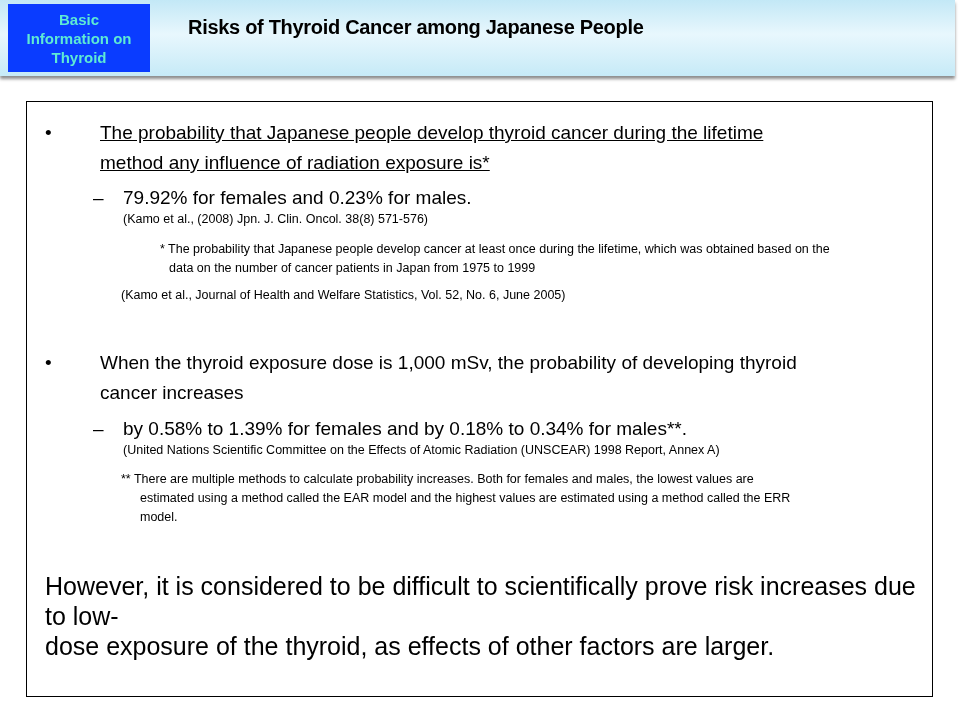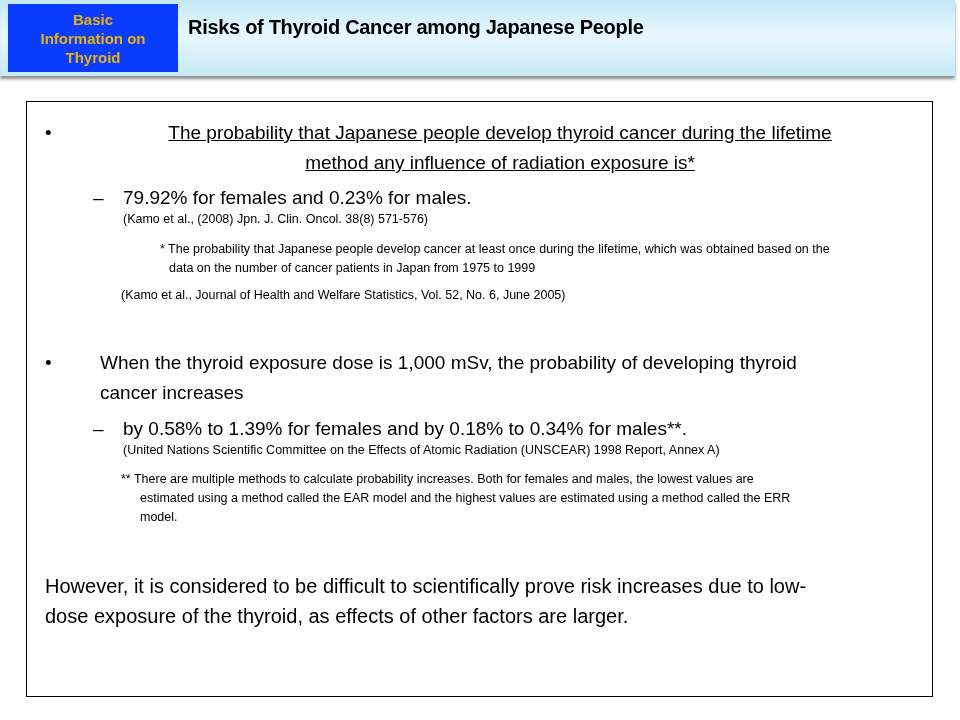--- a/index.html
+++ b/index.html
@@ -8,62 +8,62 @@
       background: #ffffff;
       font-family: "Liberation Sans", "DejaVu Sans", sans-serif;
       color: #000;
     }
     .header {
       position: absolute; left: 0; top: 0; width: 955px; height: 76px;
       background: linear-gradient(180deg, #c3e8f6 0%, #e8f7fd 45%, #c6eaf7 100%);
       box-shadow: 0 3px 3px rgba(0,0,0,0.45);
     }
     .badge {
-      position: absolute; left: 8px; top: 4px; width: 170px; height: 68px;
-      background: #0a3cff; color: #eab308;
+      position: absolute; left: 8px; top: 4px; width: 142px; height: 68px;
+      background: #0a3cff; color: #5eead4;
       display: flex; align-items: center; justify-content: center; text-align: center;
       font-weight: bold; font-size: 15px; line-height: 19px;
     }
     .title {
       position: absolute; left: 188px; top: 16px;
       font-size: 20px; font-weight: bold; letter-spacing: -0.3px; white-space: nowrap;
     }
     .content {
       position: absolute; left: 26px; top: 101px; width: 907px; height: 596px;
       border: 1px solid #000; box-sizing: border-box;
     }
     .bullet { position: absolute; font-size: 19px; line-height: 30px; }
     .bullet .dot { position: absolute; left: 0; top: 0; }
     .bullet .text { position: absolute; left: 55px; width: 800px; }
     .u { text-decoration: underline; }
     .dash { position: absolute; font-size: 19px; line-height: 30px; }
     .dash .mark { position: absolute; left: 0; }
     .dash .text { position: absolute; left: 30px; white-space: nowrap; }
     .small { position: absolute; font-size: 12.5px; line-height: 19px; }
-    .para { position: absolute; left: 18px; width: 880px; font-size: 20px; line-height: 30px; }
+    .para { position: absolute; left: 18px; width: 880px; font-size: 25px; line-height: 30px; }
   </style>
 </head>
 <body>
 
 <div class="header">
   <div class="badge">
     <div>
       <div>Basic</div>
       <div>Information on</div>
       <div>Thyroid</div>
     </div>
   </div>
   <div class="title">Risks of Thyroid Cancer among Japanese People</div>
 </div>
 
 <div class="content">
 
   <div class="bullet" style="left:18px; top:16px;">
     <span class="dot">•</span>
-    <div class="text" style="left:55px;text-align:center;">
+    <div class="text" style="left:55px;">
       <div class="u">The probability that Japanese people develop thyroid cancer during the lifetime</div>
       <div class="u">method any influence of radiation exposure is*</div>
     </div>
   </div>
 
   <div class="dash" style="left:66px; top:81px;">
     <span class="mark">–</span>
     <span class="text">79.92% for females and 0.23% for males.</span>
   </div>
   <div class="small" style="left:96px; top:108px;">(Kamo et al., (2008) Jpn. J. Clin. Oncol. 38(8) 571-576)</div>

